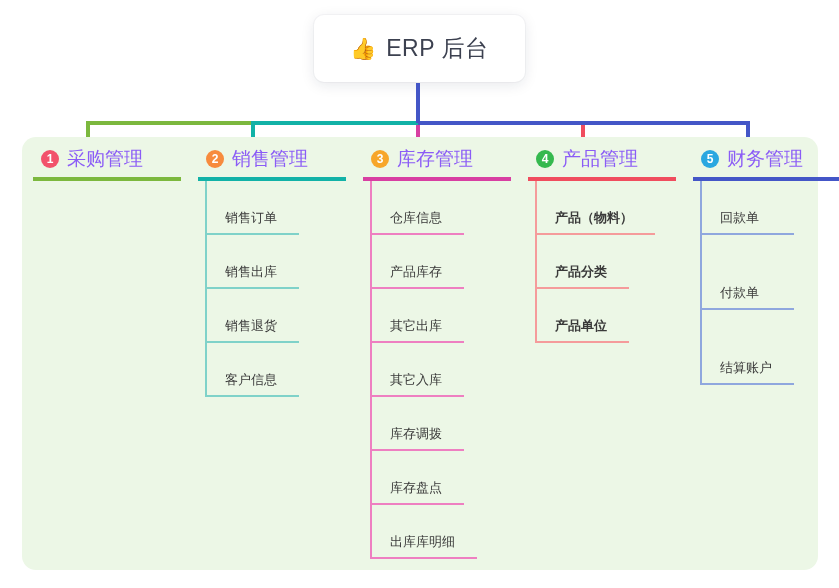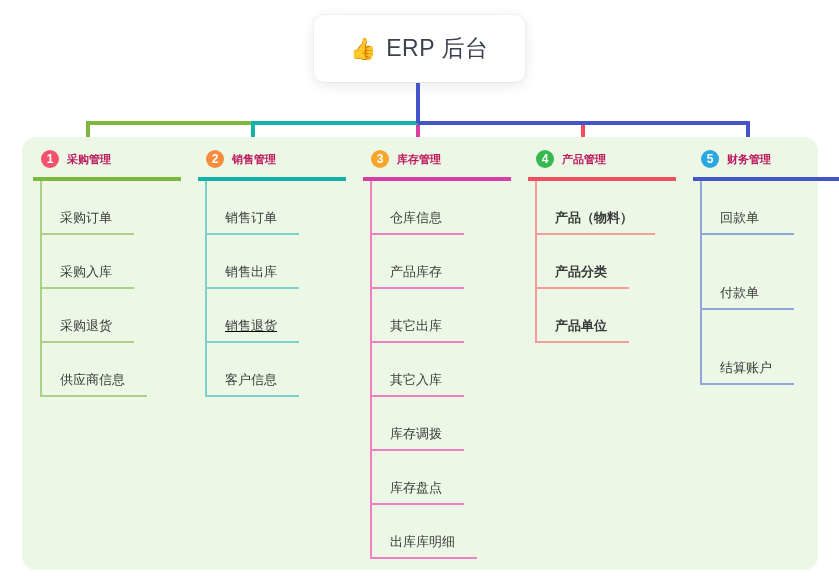--- a/index.html
+++ b/index.html
@@ -28,21 +28,21 @@
   .branch-header{
     width:140px;height:36px;box-sizing:content-box;
     display:flex;align-items:center;gap:8px;padding-left:8px;
     border-bottom:4px solid #999;cursor:default;
   }
   .badge{
     width:18px;height:18px;border-radius:50%;flex:0 0 auto;
     display:flex;align-items:center;justify-content:center;
     color:#fff;font-size:12px;font-weight:bold;line-height:1;
   }
-  .branch-label{font-size:11px;font-weight:700;color:#be185d;white-space:nowrap;}
+  .branch-label{font-size:19px;font-weight:400;color:#8b5cf6;white-space:nowrap;}
   .children{border-left:2px solid #ccc;margin-left:7px;display:flex;flex-direction:column;align-items:flex-start;}
   .child{
     height:54px;display:flex;align-items:flex-end;
     width:max-content;min-width:92px;box-sizing:border-box;
     padding:0 22px 6px 18px;border-bottom:2px solid #ccc;
   }
   .child-label{font-size:13px;color:#3a3a3a;white-space:nowrap;}
 </style>
 </head>
 <body>
@@ -60,48 +60,34 @@
   <path d="M418 123 H748 V145" fill="none" stroke-width="4" stroke="#4456c7"></path>
   <path d="M418 83 V123" fill="none" stroke-width="4" stroke="#4456c7"></path>
 </svg>
 
 <div class="board" id="board" style="background: rgb(236, 247, 230);">
     <div class="column" style="left: 11px;">
     <div class="branch-header" style="border-bottom-color: rgb(124, 184, 62);">
       <span class="badge" style="background: rgb(242, 82, 107);">1</span>
       <span class="branch-label">采购管理</span>
     </div>
-    <div class="children" style="border-left-color: rgb(169, 210, 136);">
-        <div class="child" style="border-bottom-color: rgb(169, 210, 136);">
-    <span class="child-label">采购订单</span>
-  </div>
-        <div class="child" style="border-bottom-color: rgb(169, 210, 136);">
-    <span class="child-label">采购入库</span>
-  </div>
-        <div class="child" style="border-bottom-color: rgb(169, 210, 136);">
-    <span class="child-label">采购退货</span>
-  </div>
-        <div class="child" style="border-bottom-color: rgb(169, 210, 136);">
-    <span class="child-label">供应商信息</span>
-  </div>
-      </div>
   </div>
     <div class="column" style="left: 176px;">
     <div class="branch-header" style="border-bottom-color: rgb(18, 178, 167);">
       <span class="badge" style="background: rgb(247, 139, 61);">2</span>
       <span class="branch-label">销售管理</span>
     </div>
     <div class="children" style="border-left-color: rgb(127, 210, 201);">
         <div class="child" style="border-bottom-color: rgb(127, 210, 201);">
     <span class="child-label">销售订单</span>
   </div>
         <div class="child" style="border-bottom-color: rgb(127, 210, 201);">
     <span class="child-label">销售出库</span>
   </div>
-        <div class="child" style="border-bottom-color: rgb(127, 210, 201); text-decoration: underline;">
+        <div class="child" style="border-bottom-color: rgb(127, 210, 201);">
     <span class="child-label">销售退货</span>
   </div>
         <div class="child" style="border-bottom-color: rgb(127, 210, 201); text-align: center;">
     <span class="child-label">客户信息</span>
   </div>
       </div>
   </div>
     <div class="column" style="left: 341px;">
     <div class="branch-header" style="border-bottom-color: rgb(216, 63, 162);">
       <span class="badge" style="background: rgb(247, 166, 42);">3</span>

